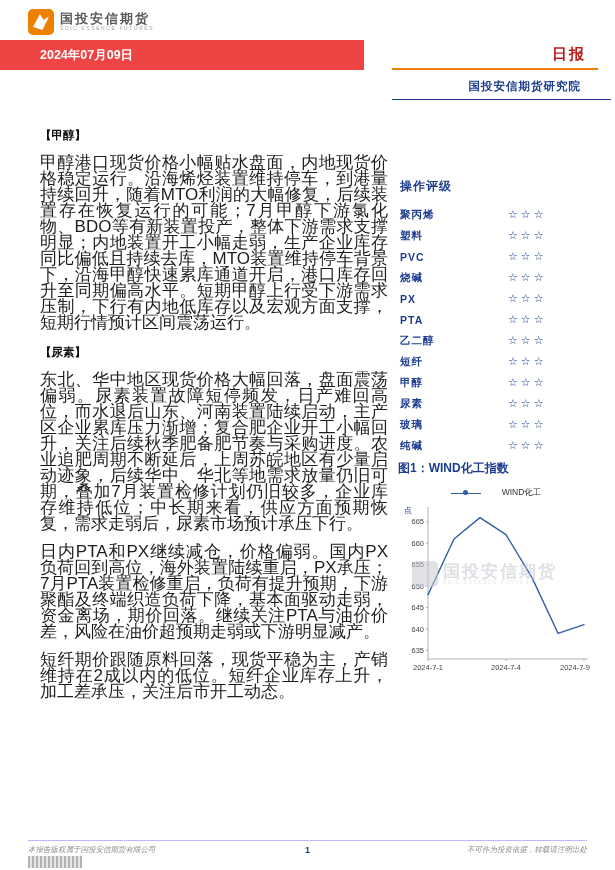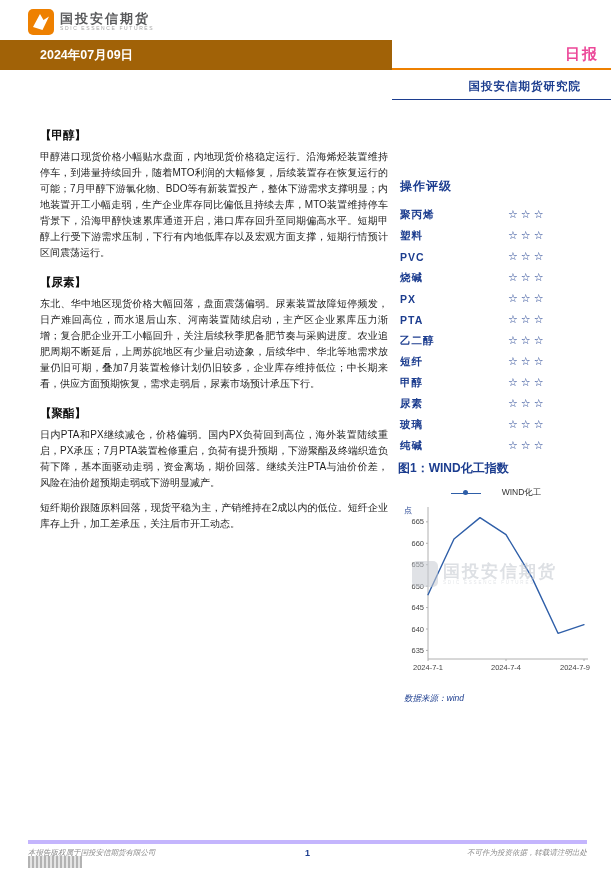--- a/index.html
+++ b/index.html
@@ -7,35 +7,35 @@
     position:relative;width:615px;height:870px;margin:0 auto;background:#fff;
     font-family:"Liberation Sans","DejaVu Sans",sans-serif;overflow:hidden;color:#222;
   }
   
   .logo{position:absolute;left:28px;top:9px;display:flex;align-items:center;gap:6px;}
   .logo-square{width:26px;height:26px;background:#ee8000;border-radius:5px;flex:0 0 auto;}
   .logo-txt{display:flex;flex-direction:column;line-height:1.1;}
   .logo-cn{font-size:13px;font-weight:bold;color:#58595b;letter-spacing:2px;}
   .logo-en{font-size:5px;color:#a6a6a6;letter-spacing:1.6px;}
   
-  .bar1{position:absolute;top:40px;left:0;width:392px;height:30px;background:#a16207;
+  .bar1{position:absolute;top:40px;left:0;width:364px;height:30px;background:#ef4444;
         color:#fff;font-size:12.5px;font-weight:bold;line-height:30px;padding-left:40px;box-sizing:border-box;}
-  .bar1r{position:absolute;top:40px;left:392px;right:4px;height:30px;line-height:28px;
+  .bar1r{position:absolute;top:40px;left:392px;right:17px;height:30px;line-height:28px;
         border-bottom:2px solid #ee8000;box-sizing:border-box;text-align:right;padding-right:12px;
-        color:#ec4899;font-weight:bold;font-size:15px;letter-spacing:2px;}
+        color:#b91c1c;font-weight:bold;font-size:15px;letter-spacing:2px;}
   .bar2{position:absolute;top:74px;left:0;width:392px;height:26px;background:#1c3d8f;
         color:#fff;font-size:12px;font-weight:bold;line-height:26px;padding-left:40px;box-sizing:border-box;}
   .bar2r{position:absolute;top:74px;left:392px;right:4px;height:26px;line-height:24px;
         border-bottom:1px solid #1c3d8f;box-sizing:border-box;text-align:right;padding-right:30px;
         color:#1c3d8f;font-weight:bold;font-size:11.5px;letter-spacing:1px;}
   
   .main{position:absolute;left:40px;top:112px;width:348px;}
   .sec-title{font-size:11.5px;font-weight:bold;color:#111;margin:14px 0 6px 0;}
   .sec-title:first-child{margin-top:16px;}
-  .para{font-size:10px;line-height:16px;text-align:justify;color:#1d1d1d;margin:0 0 9px 0;}
+  .para{font-size:17px;line-height:16px;text-align:justify;color:#1d1d1d;margin:12px 0 9px 0;}
   
   .sidebar{position:absolute;left:400px;top:178px;width:192px;}
   .ratings-title{color:#1c3d8f;font-weight:bold;font-size:12px;margin-bottom:9px;letter-spacing:1px;}
   .rating-row{display:flex;align-items:center;height:21px;gap:20px;}
   .rating-name{width:88px;color:#1c3d8f;font-weight:bold;font-size:10.5px;letter-spacing:1px;}
   .rating-stars{color:#1c3d8f;font-size:11px;letter-spacing:3px;}
   
   .figure{position:absolute;left:398px;top:460px;width:196px;}
   .figure-title{color:#1c3d8f;font-weight:bold;font-size:12px;margin-bottom:10px;}
   .chart-box{position:relative;width:196px;}
@@ -43,21 +43,21 @@
   .legend-marker{display:inline-block;width:30px;height:0;border-top:1.5px solid #2e5ea8;position:relative;}
   .legend-marker::after{content:"";position:absolute;left:12px;top:-3.5px;width:5px;height:5px;border-radius:50%;background:#2e5ea8;}
   .unit-label{position:absolute;left:6px;top:18px;font-size:8px;color:#1c3d8f;}
   .watermark{position:absolute;left:14px;top:74px;display:flex;align-items:center;gap:5px;opacity:.55;pointer-events:none;}
   .wm-square{width:26px;height:26px;background:#c8ccd3;border-radius:5px;}
   .wm-txt{display:flex;flex-direction:column;line-height:1.05;}
   .wm-cn{font-size:17px;font-weight:bold;color:#c3c7ce;letter-spacing:2px;}
   .wm-en{font-size:4.5px;color:#ccd0d6;letter-spacing:1.8px;}
   .source{margin-top:8px;margin-left:6px;color:#1c3d8f;font-size:8.5px;font-style:italic;}
   
-  .footer{position:absolute;left:28px;right:28px;top:840px;border-top:4px solid #c4b5fd;
+  .footer{position:absolute;left:28px;right:28px;top:840px;border-top:1px solid #c4b5fd;
           padding-top:4px;display:flex;align-items:flex-start;font-size:7.5px;color:#8a8a8a;}
   .foot-left{flex:1;text-align:left;font-style:italic;}
   .foot-page{width:40px;text-align:center;color:#1c3d8f;font-weight:bold;font-size:9px;font-style:normal;}
   .foot-right{flex:1;text-align:right;font-style:italic;}
   .stamp{position:absolute;left:28px;top:856px;width:54px;height:12px;opacity:.75;
          background:repeating-linear-gradient(90deg,#9a9a9a 0 2px,#dcdcdc 2px 4px);}
 </style>
 </head>
 <body>
 
@@ -79,21 +79,20 @@
   <div class="bar1r">日报</div>
   <div class="bar2r">国投安信期货研究院</div>
 
   <div class="main">
     <div class="sec-title">【甲醇】</div>
     <p class="para">甲醇港口现货价格小幅贴水盘面，内地现货价格稳定运行。沿海烯烃装置维持停车，到港量持续回升，随着MTO利润的大幅修复，后续装置存在恢复运行的可能；7月甲醇下游氯化物、BDO等有新装置投产，整体下游需求支撑明显；内地装置开工小幅走弱，生产企业库存同比偏低且持续去库，MTO装置维持停车背景下，沿海甲醇快速累库通道开启，港口库存回升至同期偏高水平。短期甲醇上行受下游需求压制，下行有内地低库存以及宏观方面支撑，短期行情预计区间震荡运行。</p>
 
     <div class="sec-title">【尿素】</div>
     <p class="para">东北、华中地区现货价格大幅回落，盘面震荡偏弱。尿素装置故障短停频发，日产难回高位，而水退后山东、河南装置陆续启动，主产区企业累库压力渐增；复合肥企业开工小幅回升，关注后续秋季肥备肥节奏与采购进度。农业追肥周期不断延后，上周苏皖地区有少量启动迹象，后续华中、华北等地需求放量仍旧可期，叠加7月装置检修计划仍旧较多，企业库存维持低位；中长期来看，供应方面预期恢复，需求走弱后，尿素市场预计承压下行。</p>
 
-    <div class="sec-title">【聚酯】</div>
     <p class="para">日内PTA和PX继续减仓，价格偏弱。国内PX负荷回到高位，海外装置陆续重启，PX承压；7月PTA装置检修重启，负荷有提升预期，下游聚酯及终端织造负荷下降，基本面驱动走弱，资金离场，期价回落。继续关注PTA与油价价差，风险在油价超预期走弱或下游明显减产。</p>
     <p class="para">短纤期价跟随原料回落，现货平稳为主，产销维持在2成以内的低位。短纤企业库存上升，加工差承压，关注后市开工动态。</p>
   </div>
 
   <div class="sidebar">
     <div class="ratings-title">操作评级</div>
     <div>
         <div class="rating-row">
           <span class="rating-name">聚丙烯</span>
           <span class="rating-stars">☆☆☆</span>
@@ -179,21 +178,20 @@
           <polyline points="30.0,93.7 56.0,38.0 82.0,16.6 108.0,33.7 134.0,76.6 160.0,132.3 186.0,123.7" fill="none" stroke="#2e5ea8" stroke-width="1.4" stroke-linejoin="round" stroke-linecap="round"></polyline>
         </svg>
       <div class="watermark">
         <div class="wm-square"></div>
         <div class="wm-txt">
           <span class="wm-cn">国投安信期货</span>
           <span class="wm-en">SDIC ESSENCE FUTURES</span>
         </div>
       </div>
     </div>
-    <div class="source">数据来源：wind</div>
   </div>
 
   <div class="footer">
     <span class="foot-left">本报告版权属于国投安信期货有限公司</span>
     <span class="foot-page">1</span>
     <span class="foot-right">不可作为投资依据，转载请注明出处</span>
   </div>
   <div class="stamp"></div>
 
 </div>

